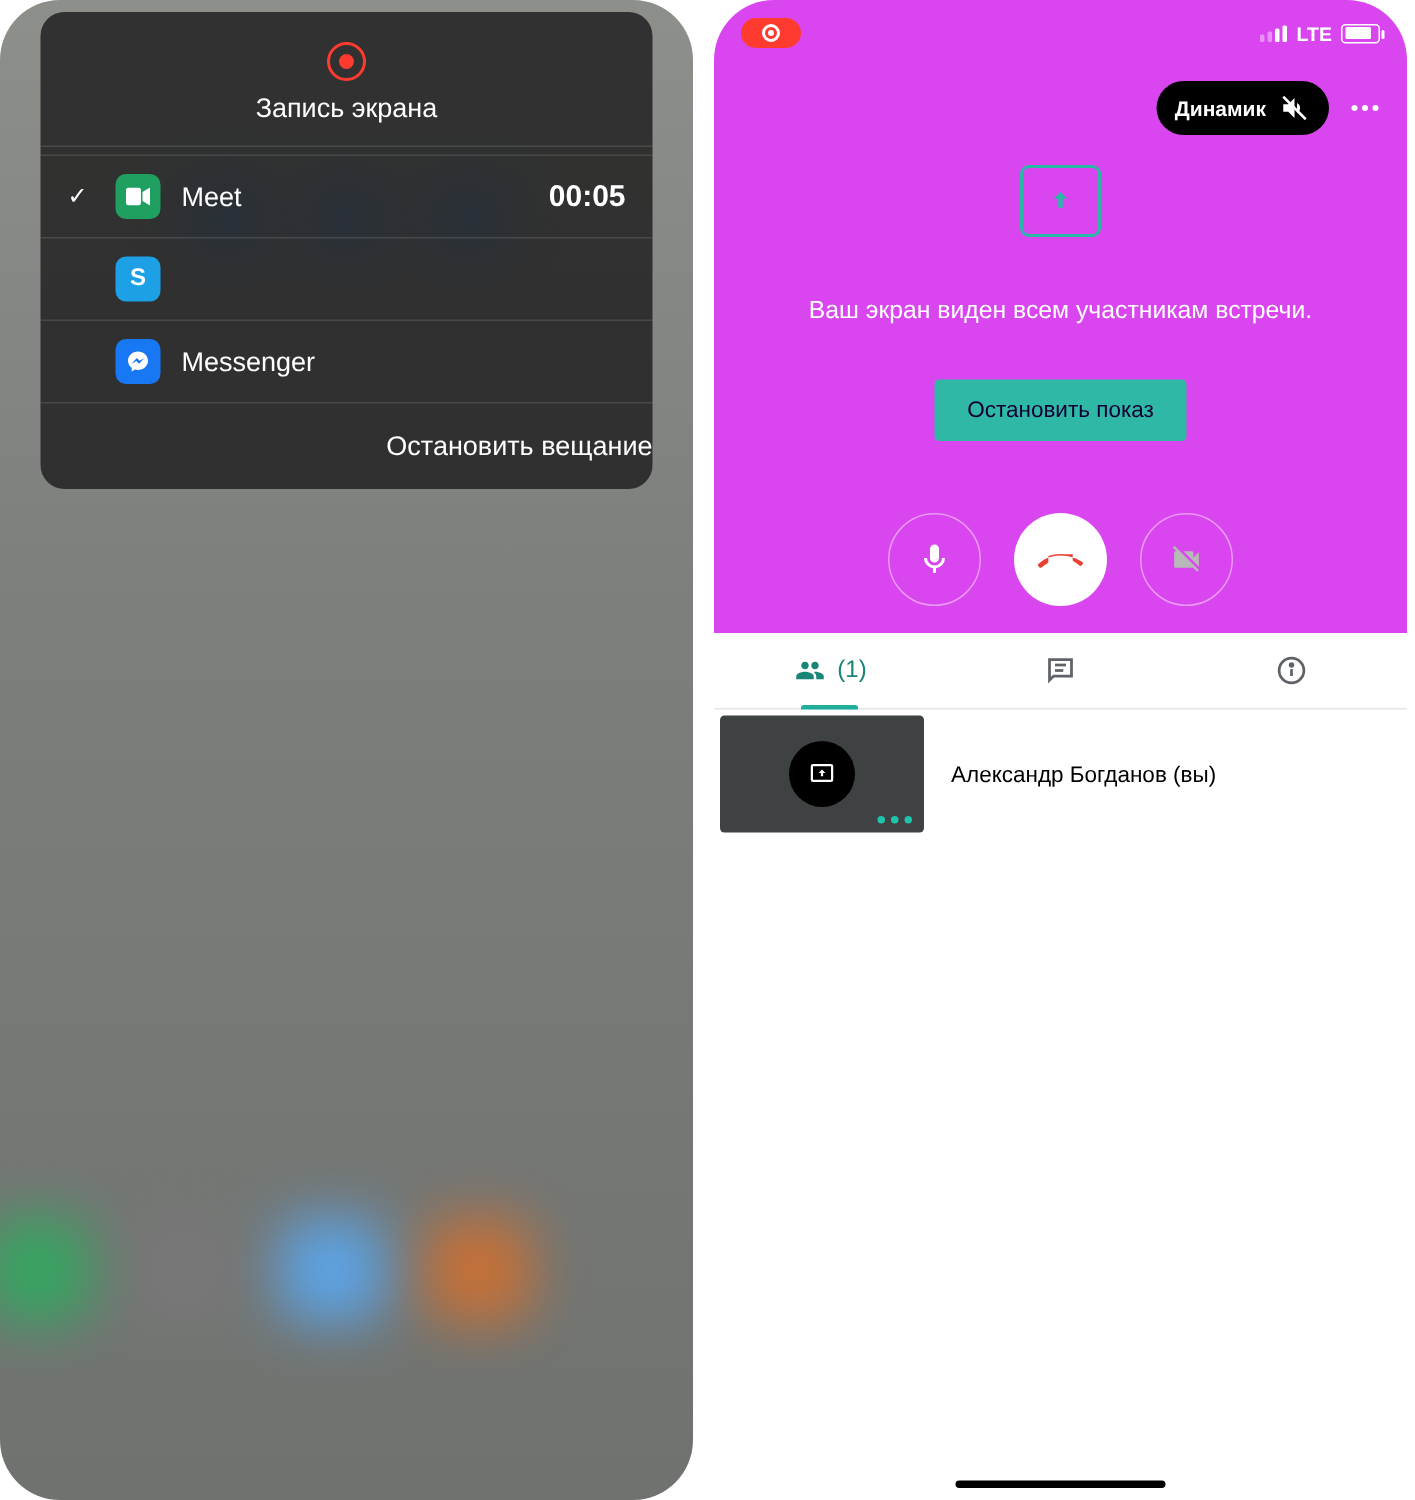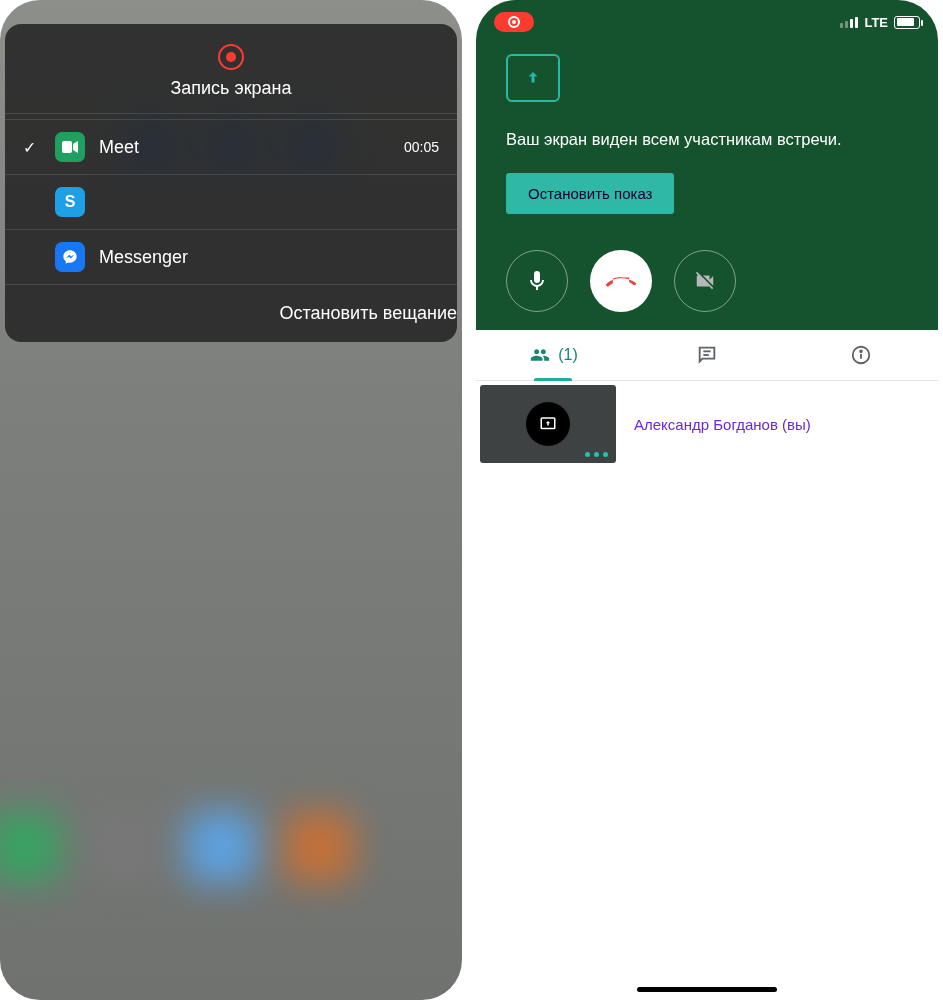--- a/index.html
+++ b/index.html
@@ -10,81 +10,81 @@
   .left { width: 462px; height: 1000px; background: linear-gradient(#8d8f8b,#7d7f7d 40%,#6f726f); }
   .left-blur { position:absolute; inset:0; filter: blur(18px); opacity:.9; }
   .blur-row { display:flex; justify-content:center; gap:28px; margin-top:120px; }
   .blur-dot { width:52px; height:52px; border-radius:12px; }
   .blur-bottom { display:flex; gap:28px; margin-top:640px; margin-left:-10px; }
   .blur-bottom .blur-dot{ width:70px;height:70px;border-radius:16px; }
 
   .left-content { position:absolute; inset:0; display:flex; flex-direction:column; align-items:center; }
   .hint { margin-top:200px; text-align:center; color:#121212; font-size:15px; line-height:1.35; max-width:360px; }
 
-  .card { margin-top:24px; width:452px; background:rgba(36,36,36,.88); border-radius:16px; overflow:hidden; color:#fff; }
+  .card { margin-top:8px; width:408px; background:rgba(36,36,36,.88); border-radius:16px; overflow:hidden; color:#fff; }
   .card-top { padding:20px 0 14px; display:flex; flex-direction:column; align-items:center; border-bottom:1px solid rgba(255,255,255,.12); }
   .rec-icon { width:26px;height:26px;border:2px solid #ff3b30;border-radius:50%;display:flex;align-items:center;justify-content:center; }
   .rec-icon::after{content:"";width:10px;height:10px;background:#ff3b30;border-radius:50%;}
   .card-title { margin-top:8px; font-size:18px; }
 
   .app-row { display:flex; align-items:center; padding:12px 18px; border-bottom:1px solid rgba(255,255,255,.12); gap:14px; }
   .app-stub-top { height:6px; border-bottom:1px solid rgba(255,255,255,.12);} 
   .check { width:18px; color:#fff; font-size:16px; }
   .app-icon { width:30px;height:30px;border-radius:7px;display:flex;align-items:center;justify-content:center;font-size:16px;color:#fff; }
   .app-name { font-size:18px; flex:1; }
-  .app-time { font-size:14px; font-variant-numeric:tabular-nums; }
+  .app-time { font-size:20px; font-variant-numeric:tabular-nums;font-weight:bold; }
 
   .stop-row { padding:18px 0; text-align:right; font-size:18px; }
 
   .mic-block { margin-top:34px; display:flex; flex-direction:column; align-items:center; color:#e5e5e5; }
   .mic-btn { width:54px;height:54px;border-radius:50%;background:#4b4b4b;display:flex;align-items:center;justify-content:center; }
   .mic-label { margin-top:8px;font-size:13px;font-weight:600;color:#eee; }
   .mic-state { font-size:13px;color:#bcbcbc; }
 
   
   .right { width:462px; height:1000px; background:#fff; display:flex; flex-direction:column; }
-  .right-dark { background:#14532d; color:#fff; padding-bottom:18px; }
+  .right-dark { background:#d946ef; color:#fff; padding-bottom:18px; }
 
   .statusbar { height:44px; display:flex; align-items:center; justify-content:space-between; padding:0 18px; }
   .rec-pill { background:#ff3b30; border-radius:14px; padding:4px 14px; display:flex; align-items:center; }
   .rec-pill .dot{ width:12px;height:12px;border:2px solid #fff;border-radius:50%;position:relative;}
   .rec-pill .dot::after{content:"";position:absolute;inset:2px;background:#fff;border-radius:50%;}
   .sb-right { display:flex; align-items:center; gap:6px; font-size:13px; font-weight:600; }
   .sigbars { display:flex; gap:2px; align-items:flex-end; }
   .sigbars span{ width:3px;background:#fff;border-radius:1px; }
   .batt { width:26px;height:13px;border:1.5px solid #fff;border-radius:3px;position:relative; }
   .batt::after{content:"";position:absolute;right:-4px;top:3px;width:2px;height:6px;background:#fff;border-radius:1px;}
   .batt i{position:absolute;inset:1.5px 5px 1.5px 1.5px;background:#fff;border-radius:1px;}
 
   .topbar { display:flex; justify-content:flex-end; align-items:center; padding:10px 12px; gap:8px; }
   .speaker-pill { background:#000; border-radius:20px; padding:8px 12px; display:flex; align-items:center; gap:8px; font-size:14px; font-weight:600; }
   .kebab { width:32px;height:32px;border-radius:50%;display:flex;align-items:center;justify-content:center;gap:3px; }
   .kebab span{width:4px;height:4px;background:#fff;border-radius:50%;}
 
-  .share-block { display:flex; flex-direction:column; align-items:flex-start; padding:10px 30px 0; }
+  .share-block { display:flex; flex-direction:column; align-items:center; padding:10px 30px 0;gap:12px; }
   .share-icon { width:54px;height:48px;border:2.5px solid #28b8a6;border-radius:6px;display:flex;align-items:center;justify-content:center; }
   .share-text { margin-top:28px; font-size:16.5px; text-align:center; }
   .stop-btn { margin-top:24px; background:#2fb8a5; color:#103; border:none; border-radius:3px; padding:12px 22px; font-size:15px; font-weight:500; }
 
   .controls { display:flex; justify-content:center; gap:22px; margin-top:36px; }
   .ctrl { width:62px;height:62px;border-radius:50%;display:flex;align-items:center;justify-content:center; }
   .ctrl.outline { border:1.5px solid rgba(255,255,255,.45); }
   .ctrl.white { background:#fff; }
 
   .tabs { display:flex; border-bottom:1px solid #e5e5e5; }
   .tab { flex:1; display:flex; align-items:center; justify-content:center; padding:14px 0; gap:6px; color:#5f6368; position:relative; }
   .tab.active { color:#188577; }
   .tab.active::after { content:""; position:absolute; bottom:-1px; left:50%; transform:translateX(-50%); width:38px; height:3px; background:#1fae9b; border-radius:2px 2px 0 0; }
 
   .participant { display:flex; align-items:center; gap:18px; padding:4px 0 0 4px; }
   .thumb { width:136px; height:78px; background:#3e4243; border-radius:3px; position:relative; display:flex; align-items:center; justify-content:center; }
   .thumb-badge { width:44px;height:44px;border-radius:50%;background:#000;display:flex;align-items:center;justify-content:center; }
   .thumb-dots { position:absolute; right:8px; bottom:6px; display:flex; gap:4px; }
   .thumb-dots span{ width:5px;height:5px;background:#20c4ae;border-radius:50%; }
-  .pname { font-size:15px; color:#6d28d9; }
+  .pname { font-size:15px; color:#000000; }
 
   .home-ind { position:absolute; bottom:8px; left:50%; transform:translateX(-50%); width:140px; height:5px; background:#000; border-radius:3px; }
 
   svg { display:block; }
 </style>
 </head>
 <body>
 
 <div class="phone left">
   <div class="left-blur">
@@ -156,20 +156,34 @@
           <span style="height:9px"></span>
             <span style="height:11px"></span>
         </div>
         <span>LTE</span>
         <div class="batt">
             <i></i>
           </div>
       </div>
     </div>
 
+    <div class="topbar">
+      <div class="speaker-pill">
+        <span>Динамик</span>
+        <svg width="22" height="20" viewBox="0 0 24 24" fill="#fff">
+            <path d="M3 9v6h4l5 5V4L7 9H3zm13.5 3a4.5 4.5 0 0 0-2.5-4v8a4.5 4.5 0 0 0 2.5-4z"></path>
+            <line x1="3" y1="3" x2="21" y2="21" stroke="#fff" stroke-width="2"></line>
+          </svg>
+      </div>
+      <div class="kebab">
+          <span></span>
+          <span></span>
+          <span></span>
+        </div>
+    </div>
 
     <div class="share-block">
       <div class="share-icon">
         <svg width="18" height="18" viewBox="0 0 24 24" fill="#28b8a6">
             <path d="M12 4l-6 6h4v8h4v-8h4l-6-6z"></path>
           </svg>
       </div>
       <div class="share-text">Ваш экран виден всем участникам встречи.</div>
       <button class="stop-btn">Остановить показ</button>
 

